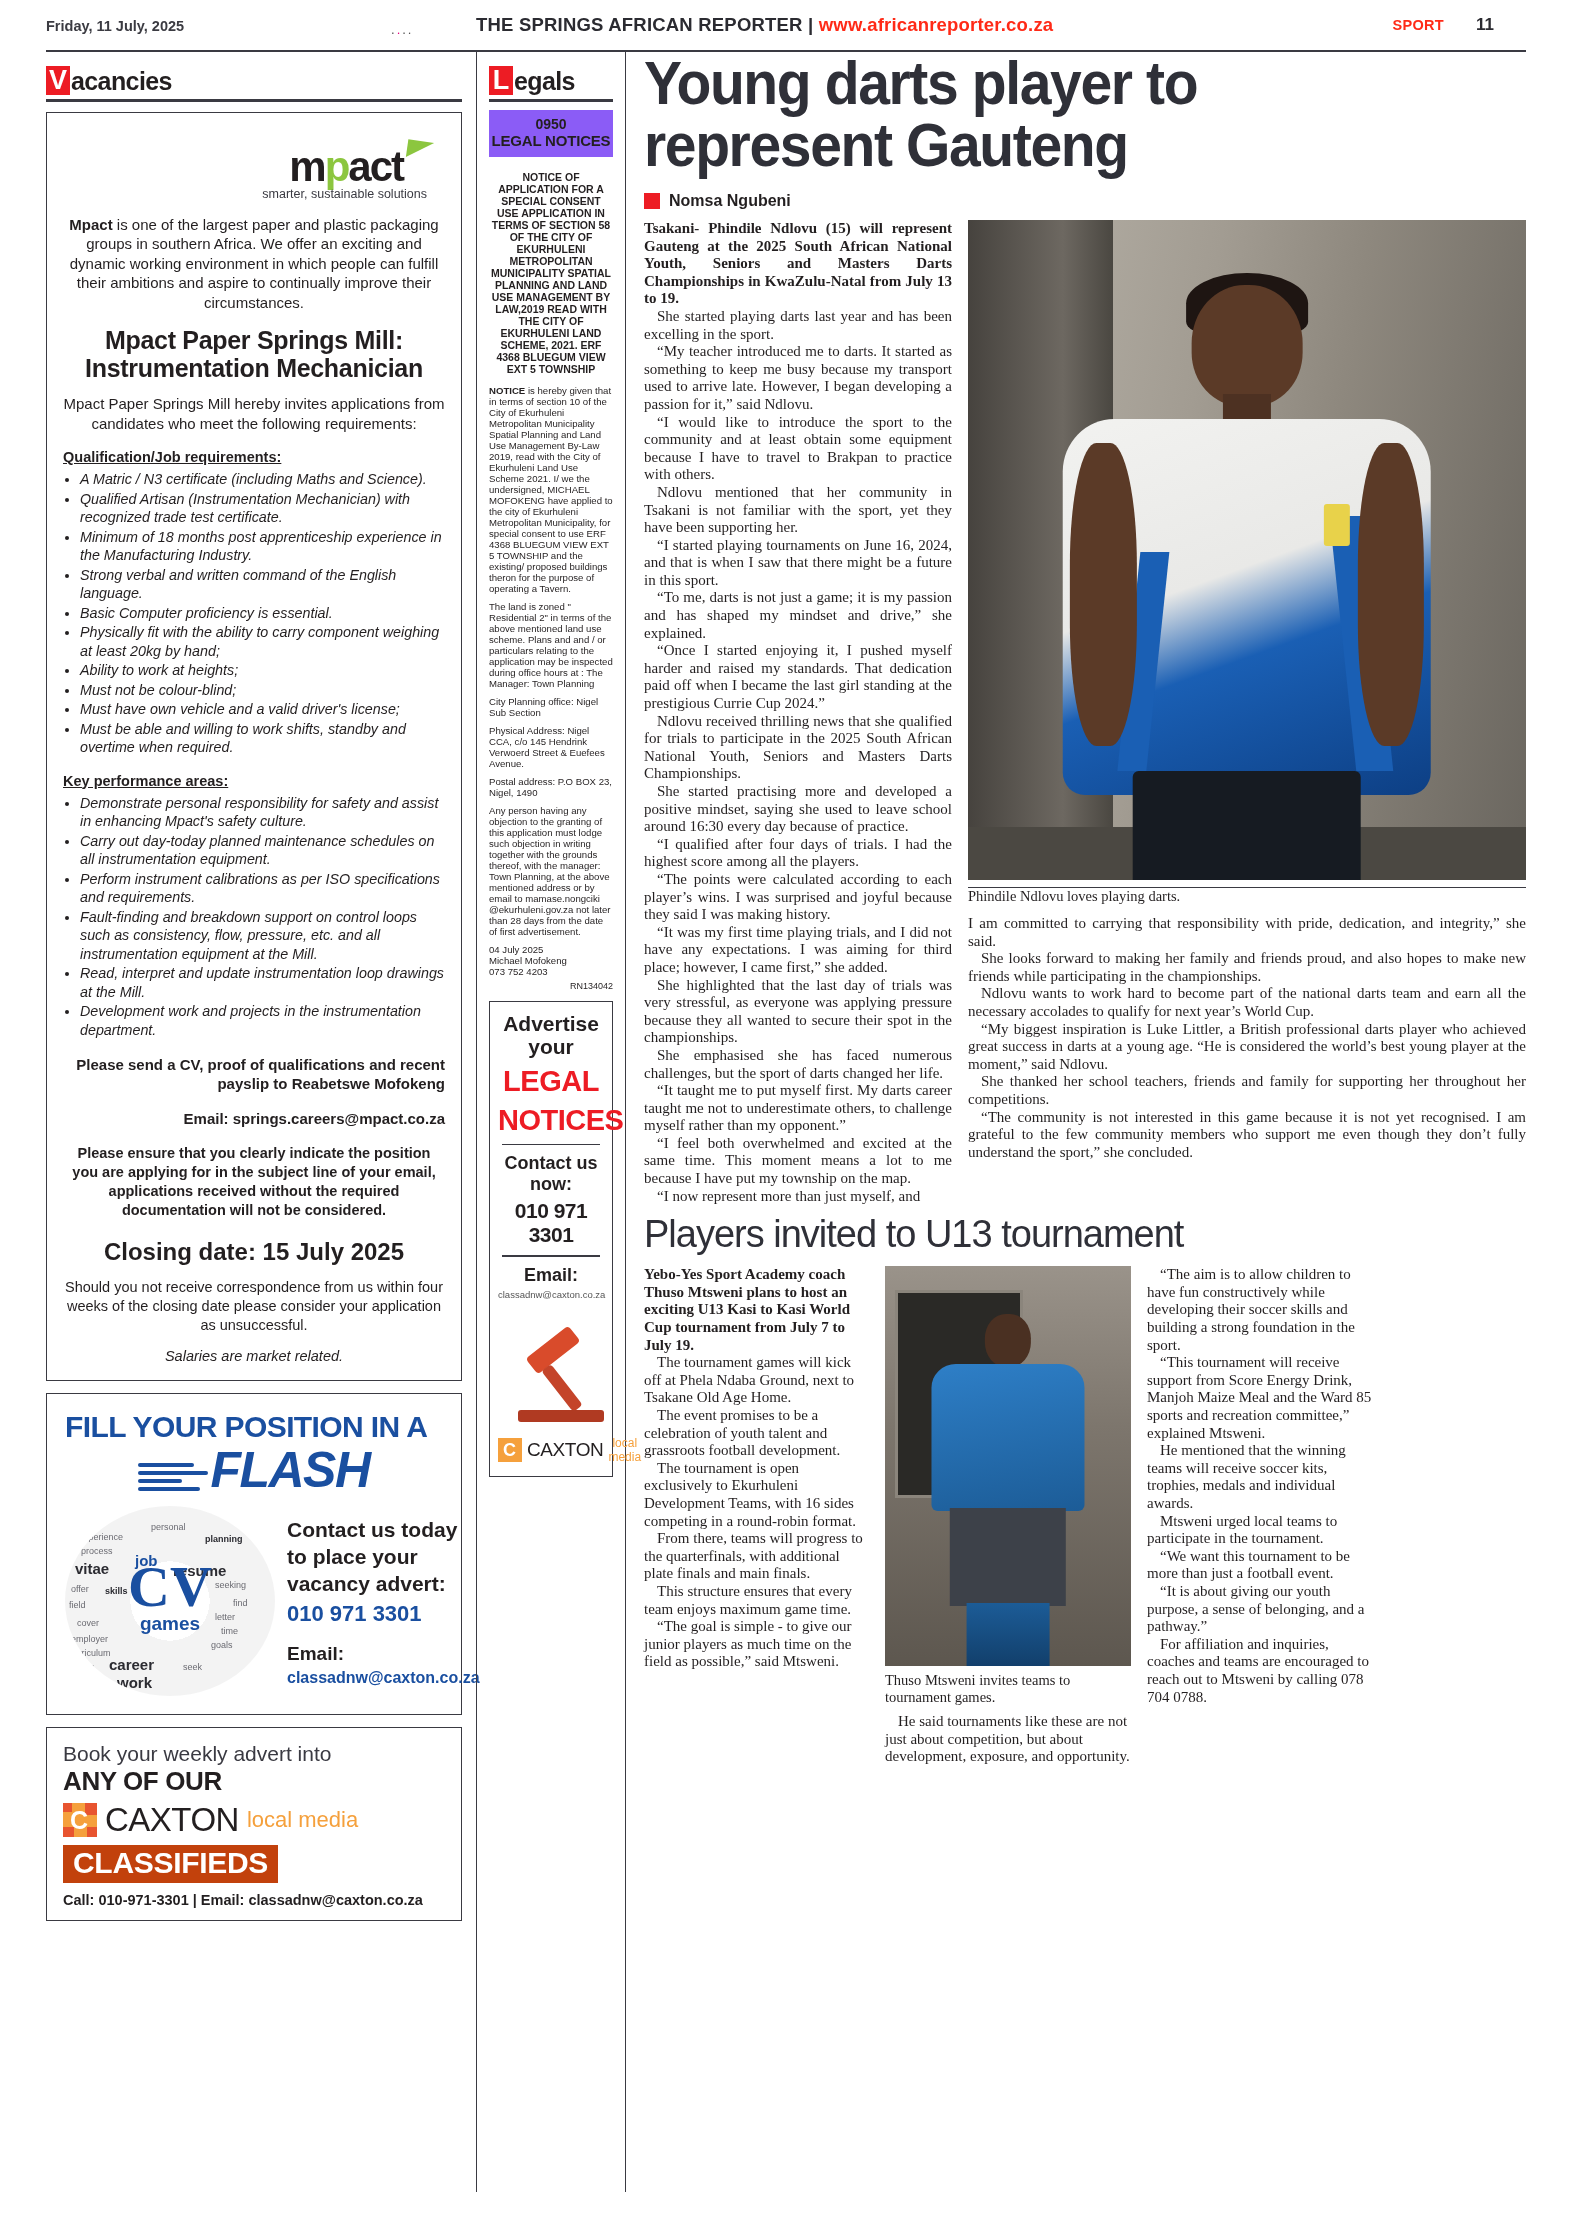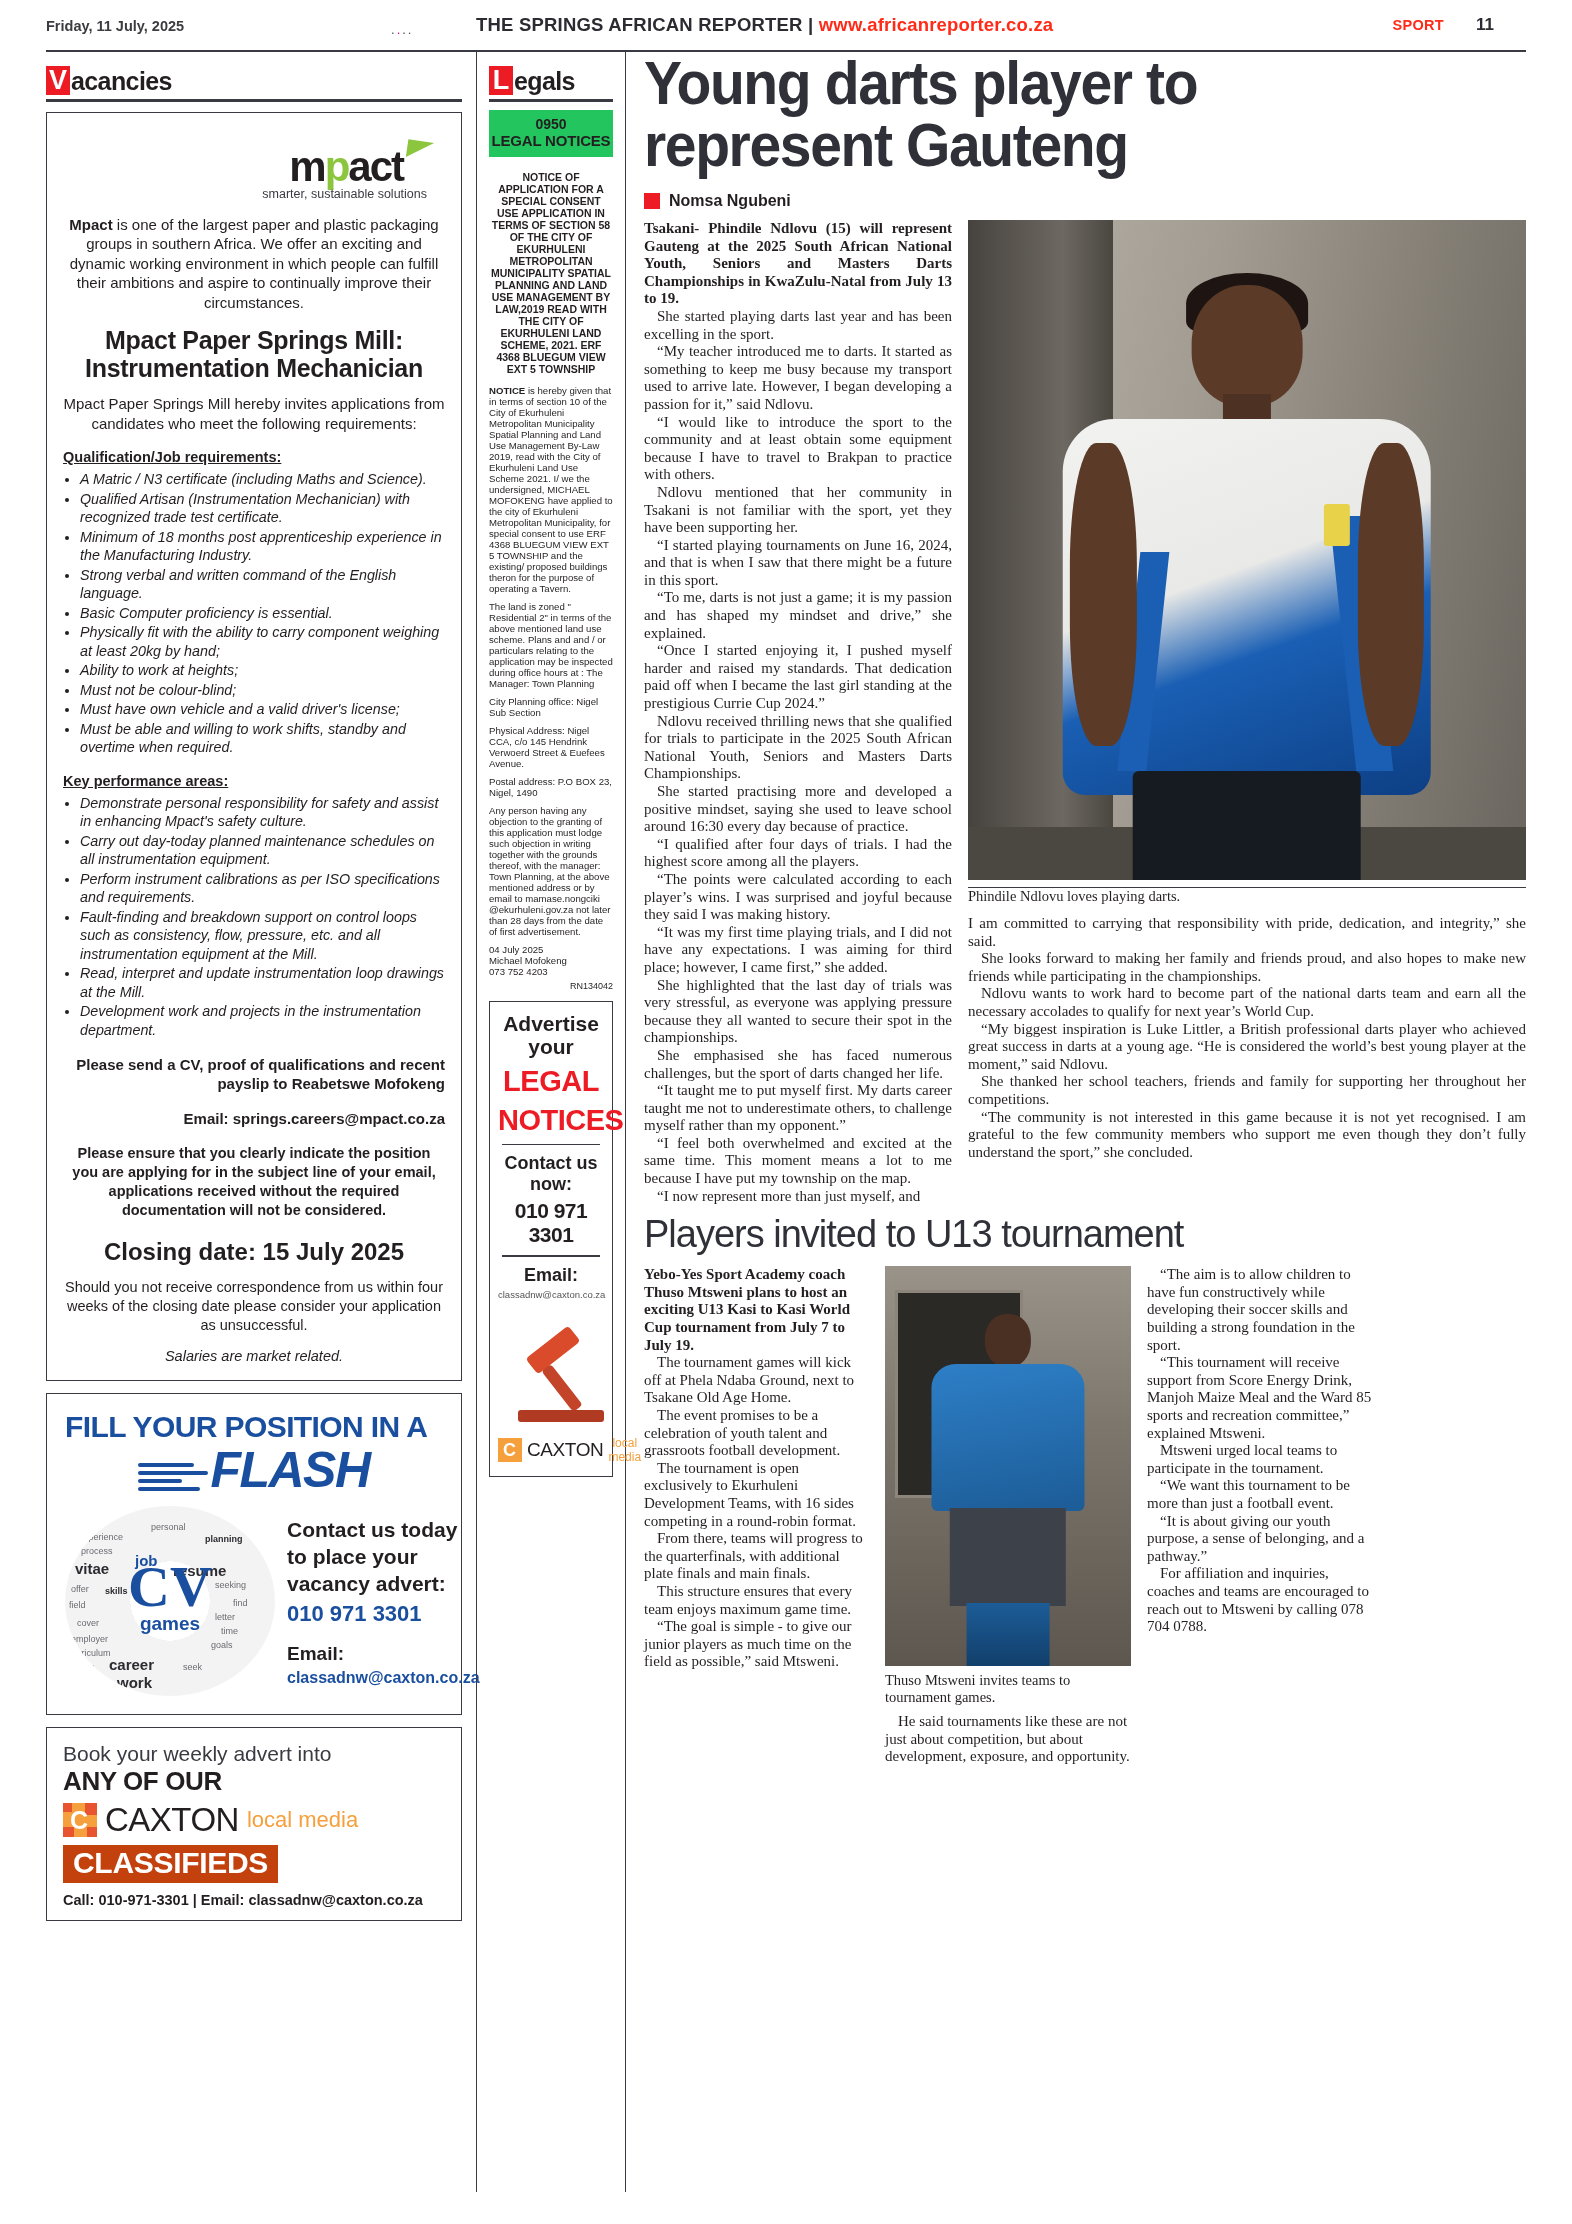--- a/index.html
+++ b/index.html
@@ -91,21 +91,21 @@
   .cax-logo-row { display:flex; align-items:center; gap:8px; margin-top:4px; }
   .cax-mark { width:34px; height:34px; flex:none; position:relative; background:#f5a03c; }
   .cax-mark i { position:absolute; background:#e8542f; }
   .cax-mark .c { position:absolute; left:7px; top:5px; font-size:25px; font-weight:800; color:#fff; line-height:25px; font-family:"Liberation Sans", sans-serif;}
   .cax-name { font-size:33px; letter-spacing:-.5px; color:#231f20; }
   .cax-lm { font-size:22px; color:#f5a03c; }
   .cax-classifieds { background:#c2410c; color:#fff; font-size:30px; font-weight:800; display:inline-block; padding:1px 10px 3px; margin-top:6px; letter-spacing:-.3px;}
   .cax-call { font-size:14.5px; font-weight:700; margin-top:9px; }
 
   
-  .leg-badge { background:#22c55e; text-align:center; padding:6px 2px 8px; margin-top:8px; }
+  .leg-badge { background:#8b5cf6; text-align:center; padding:6px 2px 8px; margin-top:8px; }
   .leg-badge .n { font-size:14px; font-weight:700; }
   .leg-badge .t { font-size:15px; font-weight:700; letter-spacing:-.2px; }
   .leg-title { font-size:10.5px; font-weight:700; line-height:12px; text-align:center; margin-top:14px; }
   .leg-body { font-size:9.6px; line-height:11px; margin-top:10px; text-align:left; }
   .leg-body p { margin:0 0 7px 0; }
   .leg-body b { font-weight:700; }
   .leg-ref { text-align:right; font-size:9px; margin-top:4px; }
 
   .adv-box { border:1.5px solid #3a3a42; margin-top:10px; padding:10px 8px 12px; text-align:center; }
   .adv-h { font-size:21px; font-weight:700; line-height:23px; color:#231f20; }
@@ -449,20 +449,21 @@
           </div>
           <div class="s2-cap">Thuso Mtsweni invites teams to tournament games.</div>
           <div style="margin-top:8px;">
             <p style="font-family:'Liberation Serif',serif;font-size:15px;line-height:17.6px;margin:0;text-indent:13px;">He said tournaments like these are not just about competition, but about development, exposure, and opportunity.</p>
           </div>
         </div>
 
         <div class="s2-col">
           <p>“The aim is to allow children to have fun constructively while developing their soccer skills and building a strong foundation in the sport.</p>
           <p>“This tournament will receive support from Score Energy Drink, Manjoh Maize Meal and the Ward 85 sports and recreation committee,” explained Mtsweni.</p>
+          <p>He mentioned that the winning teams will receive soccer kits, trophies, medals and individual awards.</p>
           <p>Mtsweni urged local teams to participate in the tournament.</p>
           <p>“We want this tournament to be more than just a football event.</p>
           <p>“It is about giving our youth purpose, a sense of belonging, and a pathway.”</p>
           <p>For affiliation and inquiries, coaches and teams are encouraged to reach out to Mtsweni by calling 078 704 0788.</p>
         </div>
       </div>
     </div>
 
   </div>
 </div>

